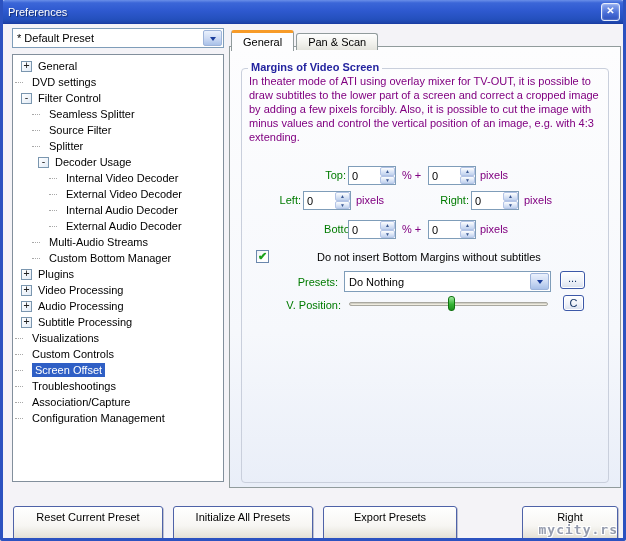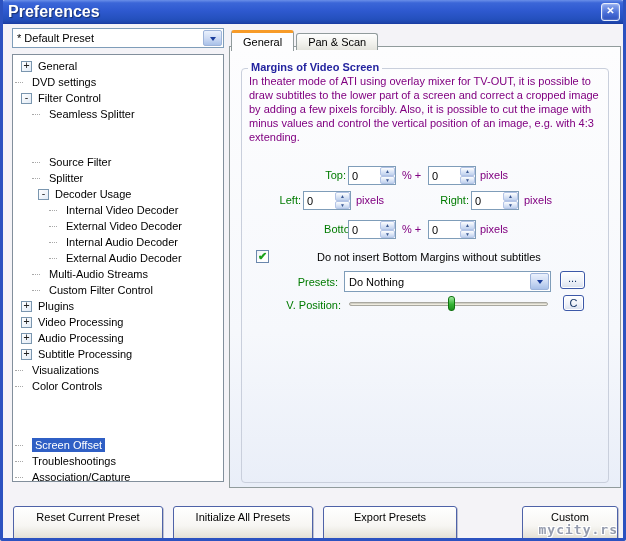--- a/index.html
+++ b/index.html
@@ -9,21 +9,21 @@
     background:#f4f3f7;border:3px solid #2c52c0;border-top:none;
     border-radius:0 0 3px 3px;overflow:hidden;
   }
   
   .titlebar{
     position:absolute;top:0;left:-3px;right:-3px;height:24px;
     background:linear-gradient(180deg,#6a8fe8 0%,#3b66d8 12%,#2e59cf 45%,#2450bd 80%,#1c42a8 97%,#16309c 100%);
     border-radius:5px 5px 0 0;display:flex;align-items:center;
     padding:0 6px 0 8px;box-sizing:border-box;
   }
-  .titlebar .title{color:#fff;font-weight:bold;font-size:16px;text-shadow:1px 1px 1px rgba(0,0,0,.45);}
+  .titlebar .title{color:#fff;font-weight:normal;font-size:11px;text-shadow:1px 1px 1px rgba(0,0,0,.45);}
   .close-btn{
     margin-left:auto;width:17px;height:16px;border:1px solid #e8eefc;border-radius:3px;
     background:linear-gradient(180deg,#8fa9ee 0%,#4a6fd8 55%,#2c50bc 100%);
     color:#fff;font-size:10px;font-weight:bold;line-height:14px;text-align:center;cursor:pointer;
     box-shadow:inset 0 0 2px rgba(255,255,255,.6);
   }
   
   .combo{
     border:1px solid #7f9db9;background:#fff;display:flex;align-items:center;
     box-sizing:border-box;cursor:pointer;
@@ -149,21 +149,21 @@
         <span>DVD settings</span>
       </div>
       <div class="trow" style="padding-left: 8px;">
         <span class="exp">-</span>
         <span>Filter Control</span>
       </div>
       <div class="trow" style="padding-left: 25px;">
         <span class="stub"></span>
         <span>Seamless Splitter</span>
       </div>
-      <div class="trow" style="padding-left: 25px; margin-top: 32px;">
+      <div class="trow" style="padding-left: 25px;">
         <span class="stub"></span>
         <span>Source Filter</span>
       </div>
       <div class="trow" style="padding-left: 25px;">
         <span class="stub"></span>
         <span>Splitter</span>
       </div>
       <div class="trow" style="padding-left: 25px;">
         <span class="exp">-</span>
         <span>Decoder Usage</span>
@@ -183,21 +183,21 @@
       <div class="trow" style="padding-left: 42px;">
         <span class="stub"></span>
         <span>External Audio Decoder</span>
       </div>
       <div class="trow" style="padding-left: 25px;">
         <span class="stub"></span>
         <span>Multi-Audio Streams</span>
       </div>
       <div class="trow" style="padding-left: 25px;">
         <span class="stub"></span>
-        <span>Custom Filter Control</span>
+        <span>Custom Bottom Manager</span>
       </div>
       <div class="trow" style="padding-left: 8px;">
         <span class="exp">+</span>
         <span>Plugins</span>
       </div>
       <div class="trow" style="padding-left: 8px;">
         <span class="exp">+</span>
         <span>Video Processing</span>
       </div>
       <div class="trow" style="padding-left: 8px;">
@@ -207,23 +207,23 @@
       <div class="trow" style="padding-left: 8px;">
         <span class="exp">+</span>
         <span>Subtitle Processing</span>
       </div>
       <div class="trow" style="padding-left: 8px;">
         <span class="stub"></span>
         <span>Visualizations</span>
       </div>
       <div class="trow" style="padding-left: 8px;">
         <span class="stub"></span>
-        <span>Color Controls</span>
-      </div>
-      <div class="trow" style="padding-left: 8px; margin-top: 43px;">
+        <span>Custom Controls</span>
+      </div>
+      <div class="trow" style="padding-left: 8px;">
         <span class="stub"></span>
         <span class="sel">Screen Offset</span>
       </div>
       <div class="trow" style="padding-left: 8px;">
         <span class="stub"></span>
         <span>Troubleshootings</span>
       </div>
       <div class="trow" style="padding-left: 8px;">
         <span class="stub"></span>
         <span>Association/Capture</span>
@@ -318,17 +318,17 @@
       <span class="track"></span>
       <span class="thumb" id="vpos-thumb" style="left: calc(52% - 4px);"></span>
     </div>
     <span class="xpbtn" style="left:333px;top:248px;width:21px;height:16px;line-height:14px;">C</span>
   </div>
 
   <div id="footer">
       <div class="btn" style="left: 10px; top: 506px; width: 150px;">Reset Current Preset</div>
       <div class="btn" style="left: 170px; top: 506px; width: 140px;">Initialize All Presets</div>
       <div class="btn" style="left: 320px; top: 506px; width: 134px;">Export Presets</div>
-      <div class="btn" style="left: 519px; top: 506px; width: 96px;">Custom</div>
+      <div class="btn" style="left: 519px; top: 506px; width: 96px;">Right</div>
     </div>
 
   <span class="wm">mycity.rs</span>
 </div>
 
 </body></html>

